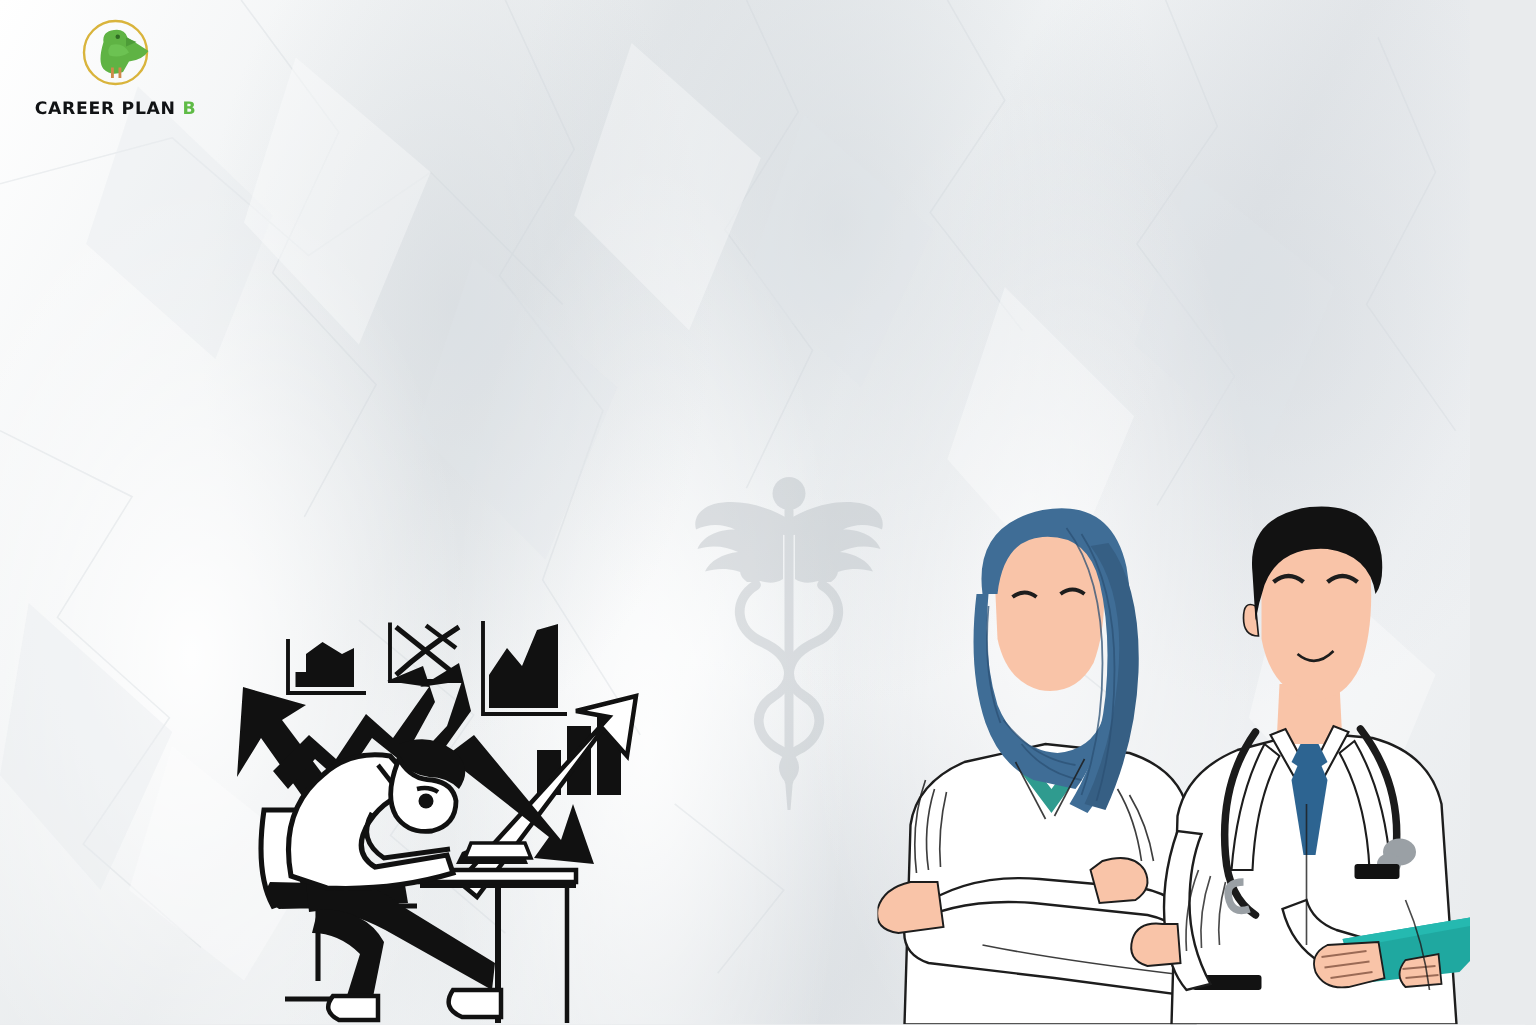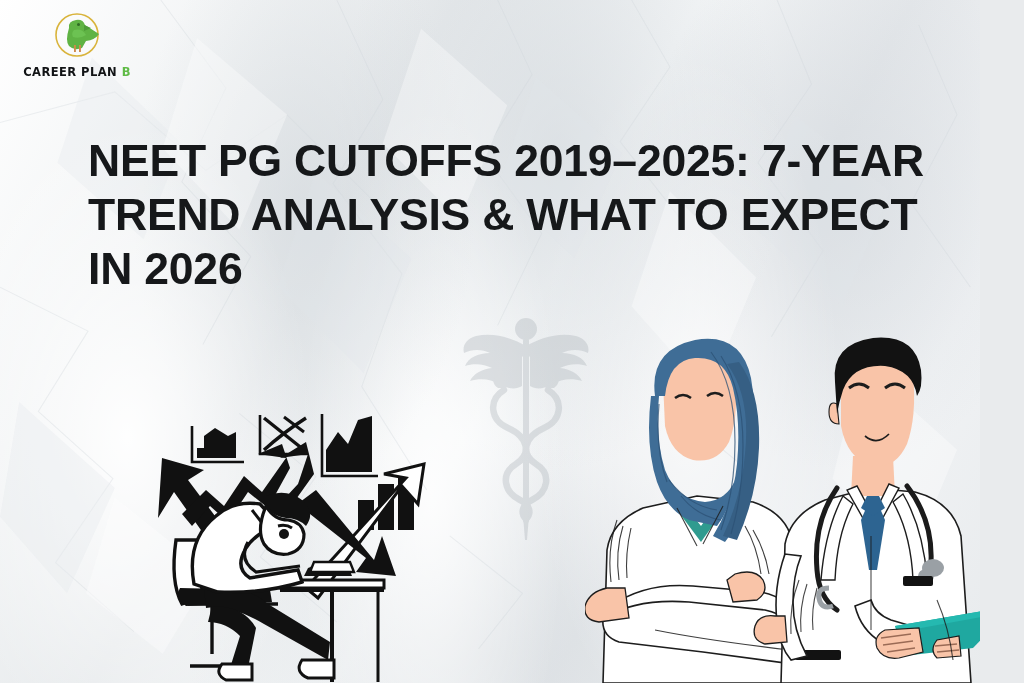--- a/index.html
+++ b/index.html
@@ -161,25 +161,20 @@
       <circle cx="31.5" cy="14.5" r="1.5" fill="#2f6b23"></circle>
 
       <rect x="27" y="35" width="1.9" height="7" fill="#cf8a4a"></rect>
       <rect x="32" y="35" width="1.9" height="7" fill="#cf8a4a"></rect>
     </svg>
     <div class="logo-word">
       <span>CAREER PLAN</span> <span class="b">B</span>
     </div>
   </div>
 
-  <h1 class="headline">
-    <span style="display: block;">NEET PG CUTOFFS 2019–2025: 7-YEAR</span>
-    <span style="display: block;">TREND ANALYSIS &amp; WHAT TO EXPECT</span>
-    <span style="display: block;">IN 2026</span>
-  </h1>
 
   <svg class="illo-data" viewBox="0 0 282 291">
 
     <g>
       <path d="M40 34 L40 70 L92 70" fill="none" stroke="#111" stroke-width="2.6"></path>
       <path d="M45 66 L45 56 L52 56 L52 44 L63 36 L76 44 L84 40 L84 66 Z" fill="#111"></path>
     </g>
 
     <g>
       <path d="M108 23 L108 62 L156 62" fill="none" stroke="#111" stroke-width="2.6"></path>

